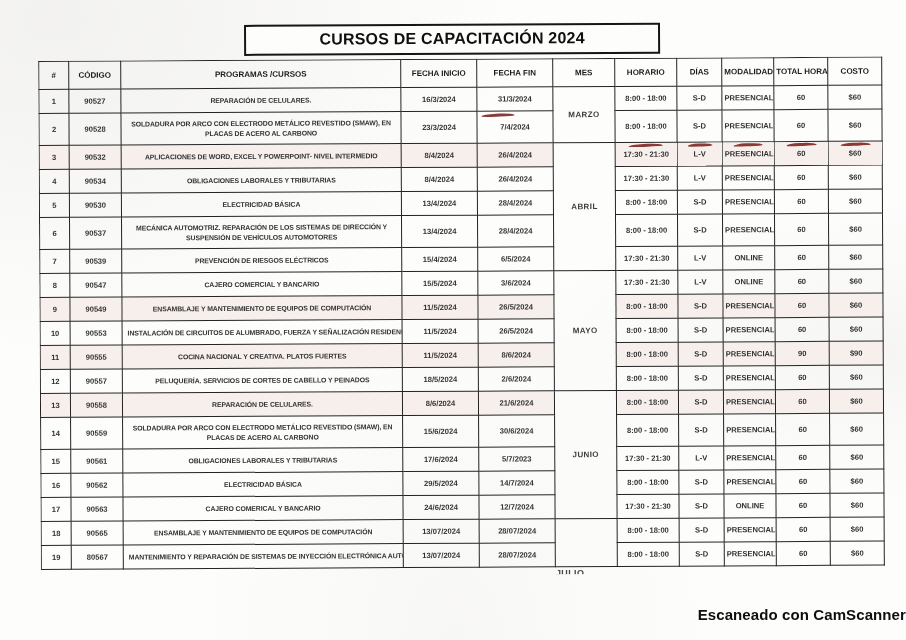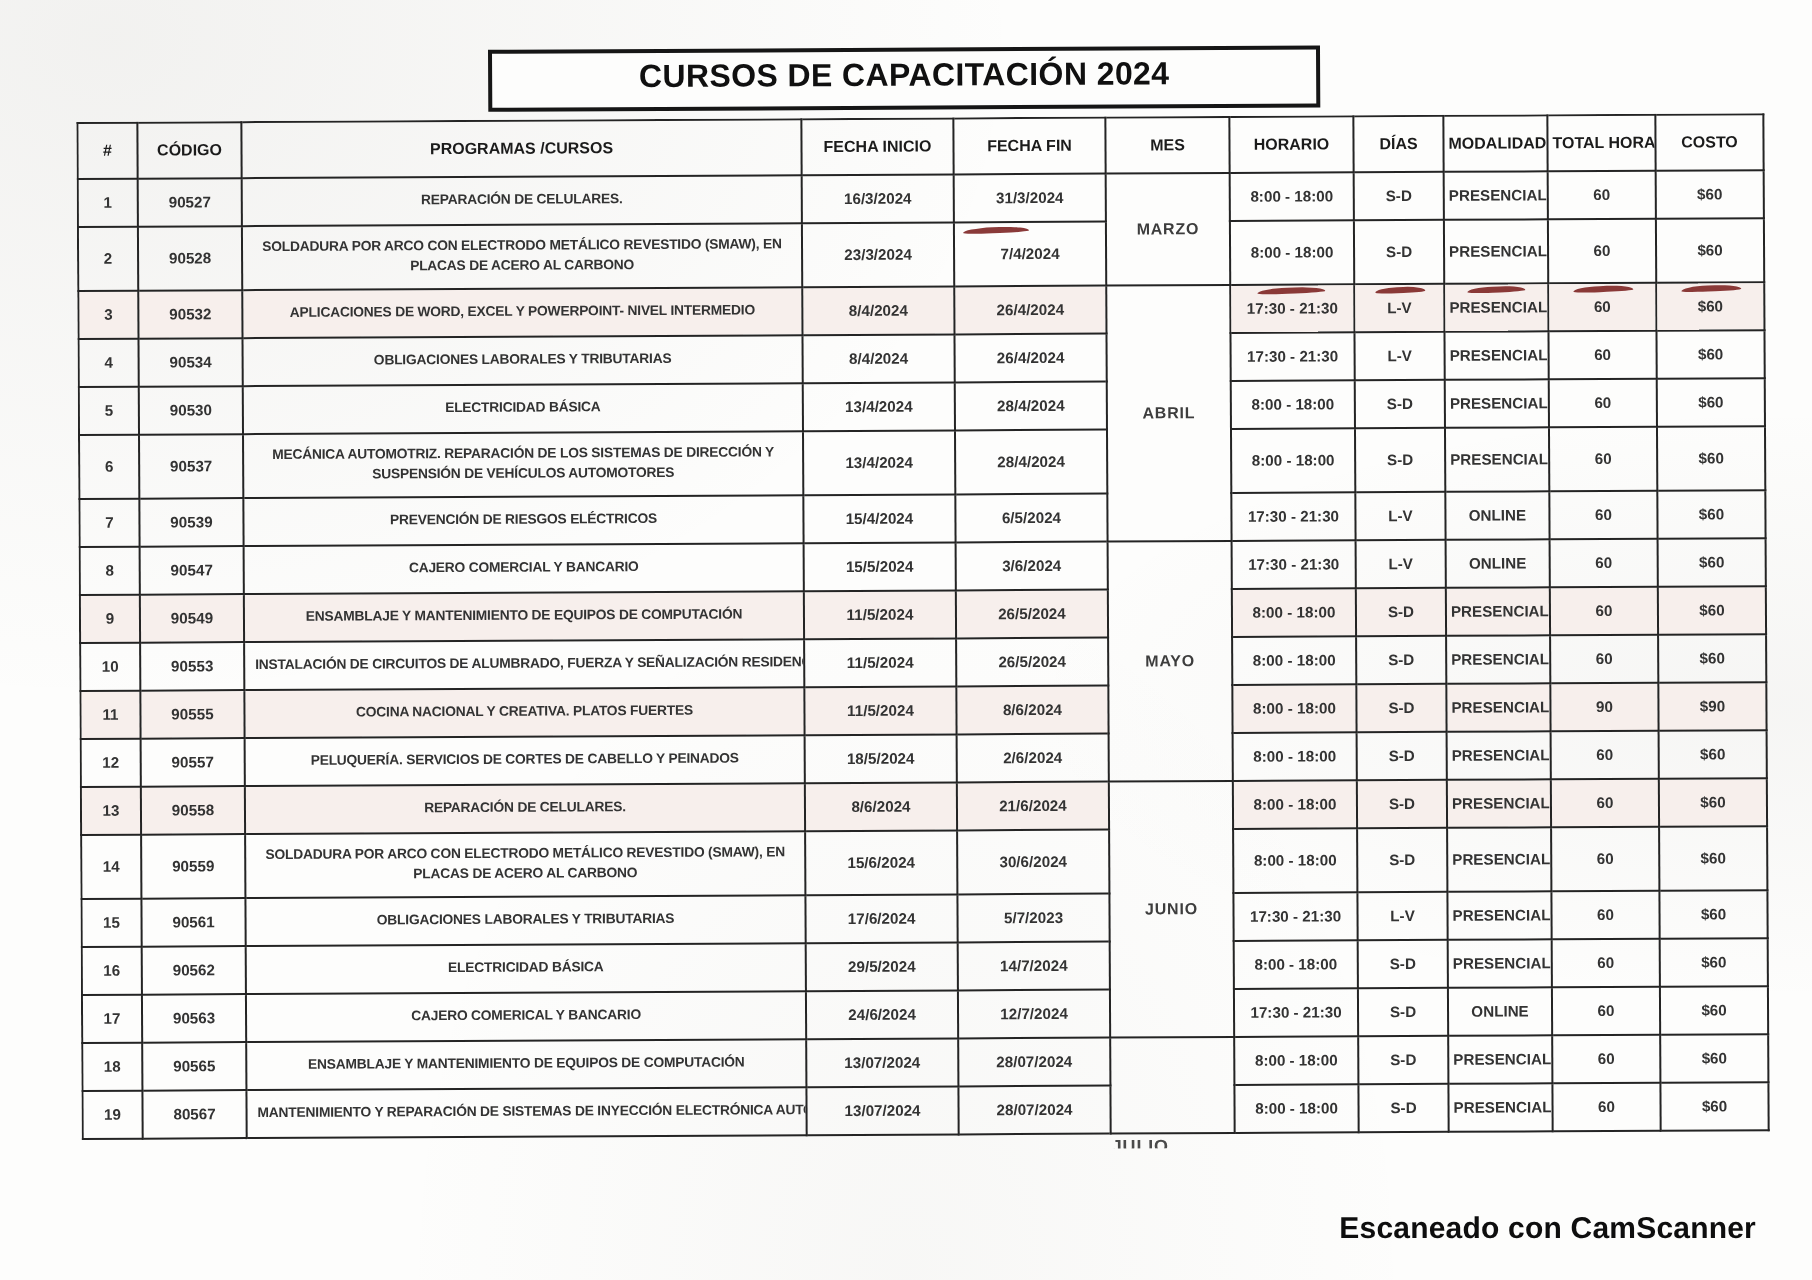--- a/index.html
+++ b/index.html
@@ -48,21 +48,21 @@
   tr.shaded td:not(.mes){background:#f7efec}
   
   td.pm{position:relative;overflow:visible}
   td.pm::before{
     content:"";position:absolute;height:2.6px;background:#7d2523;
     border-radius:50%/100% 100% 30% 30%;transform:rotate(-2deg);opacity:.9;
   }
   td.pm-mid::before{left:22%;width:56%;top:1px}
   td.pm-left::before{left:5%;width:44%;top:2px}
   .footer{
-    position:absolute;right:28px;top:606px;
+    position:absolute;right:0;top:606px;
     font-size:15px;font-weight:bold;color:#0e0e0e;letter-spacing:.1px;
   }
 </style>
 </head>
 <body>
 
 <div class="sheet">
   <div class="content">
     <div class="title-box">
       <span class="title">CURSOS DE CAPACITACIÓN 2024</span>

